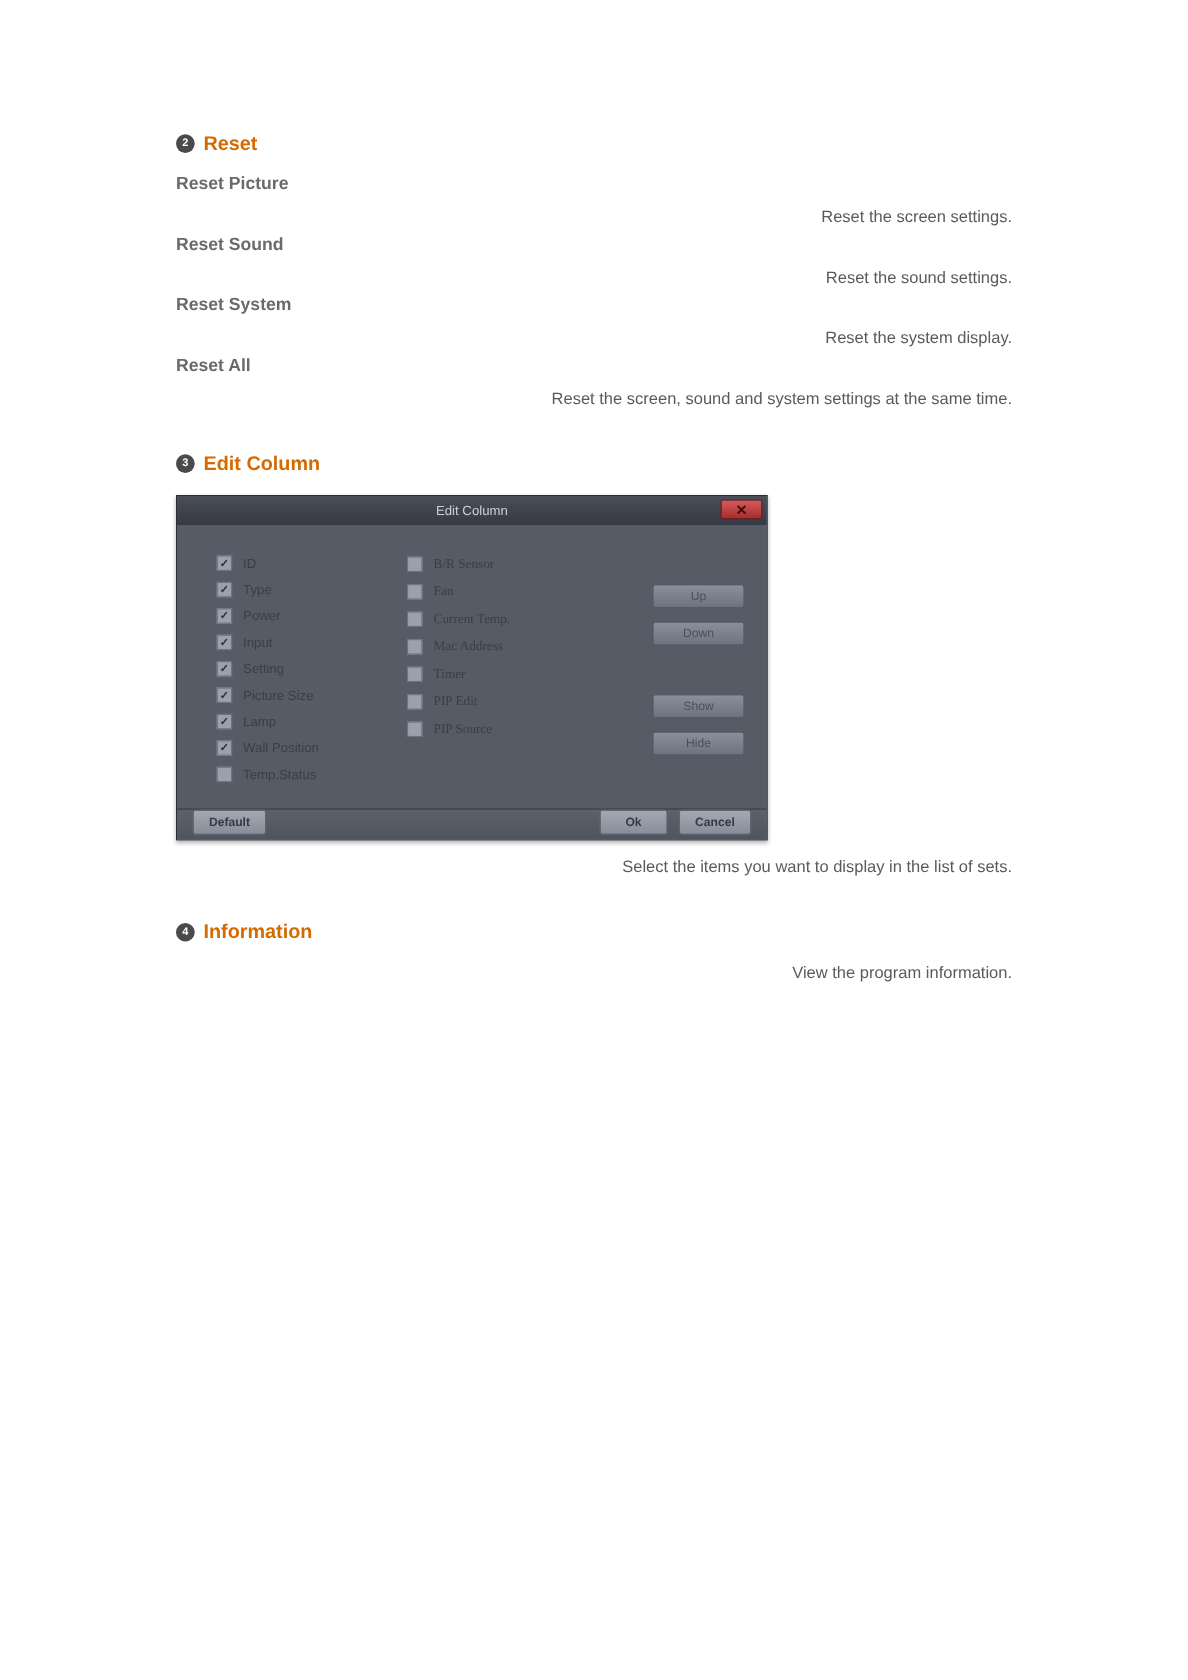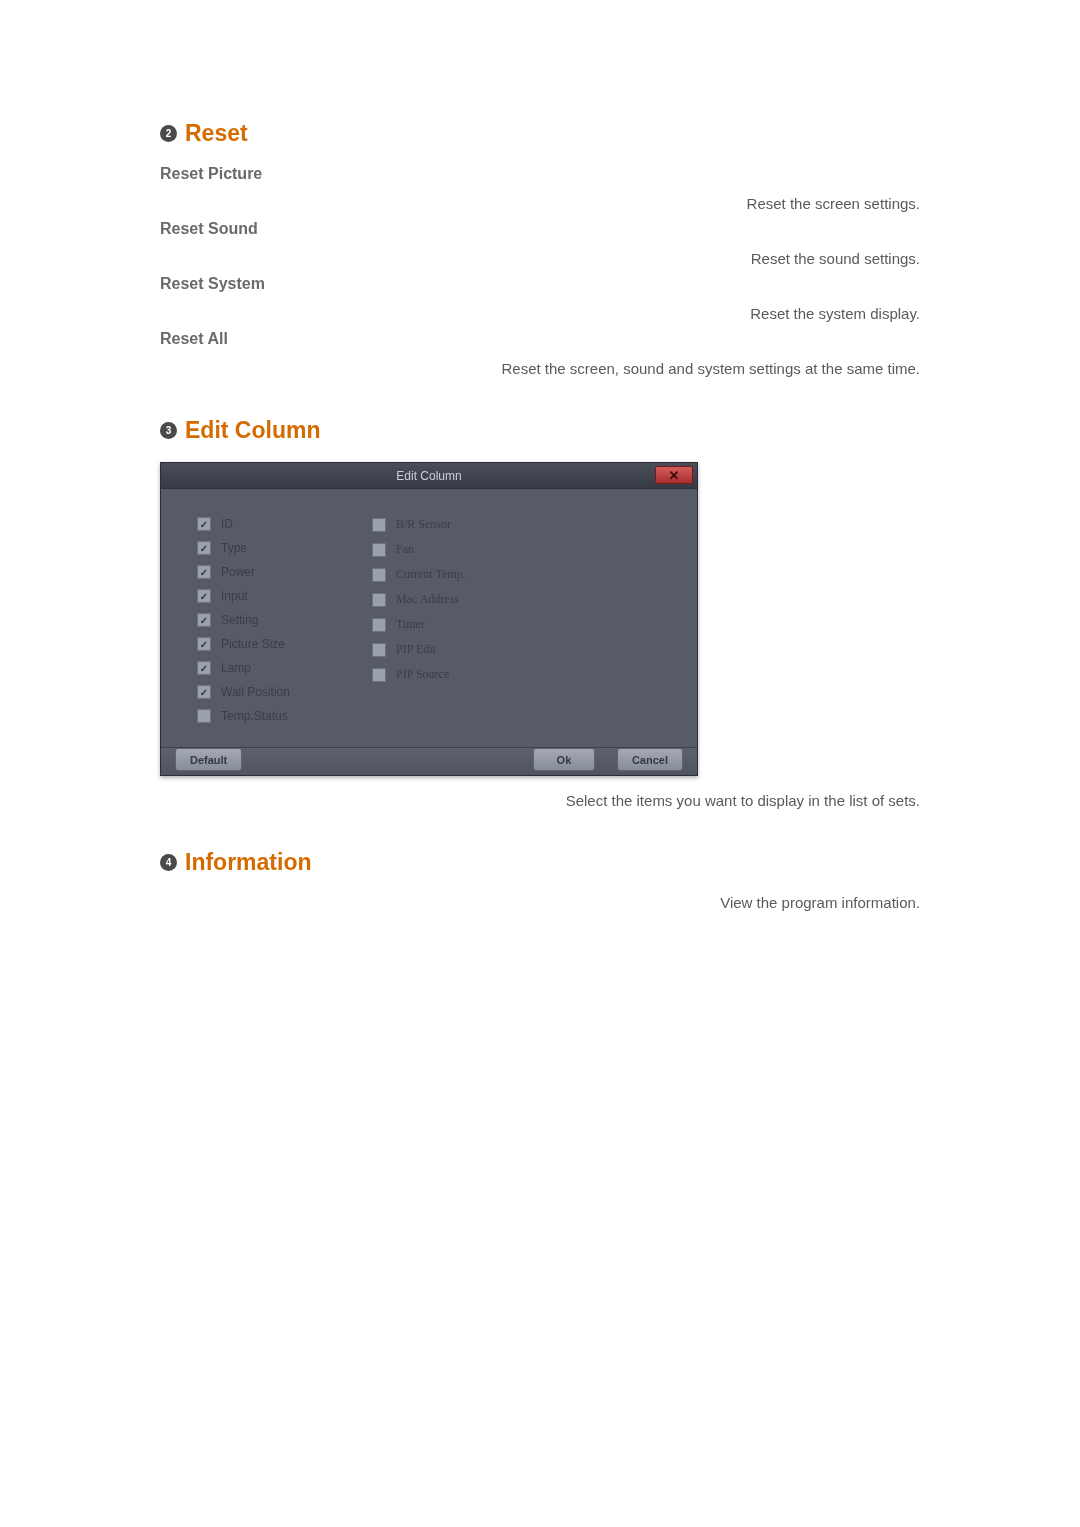--- a/index.html
+++ b/index.html
@@ -31,21 +31,21 @@
       background: #4a4a4a;
       color: #ffffff;
       font-size: 10px;
       display: flex;
       align-items: center;
       justify-content: center;
       font-weight: bold;
     }
     .section-title {
       color: #D56B00;
-      font-size: 23px;
+      font-size: 18px;
       font-weight: bold;
     }
     .sub-heading {
       color: #6a6a6a;
       font-weight: bold;
       font-size: 16px;
       margin-bottom: 12px;
     }
     .sub-desc {
       color: #5a5a5a;
@@ -177,21 +177,21 @@
       display: flex;
       align-items: center;
       justify-content: center;
       min-width: 62px;
     }
     .footer-spacer {
       flex: 1;
     }
     .footer-right {
       display: flex;
-      gap: 22px;
+      gap: 10px;
     }
   </style>
 </head>
 <body>
 
 <div class="section-header">
   <span class="num-badge">2</span>
   <span class="section-title">Reset</span>
 </div>
 
@@ -281,20 +281,27 @@
             <span class="chk-label">Timer</span>
           </div>
         <div class="chk-row">
             <span class="chk"></span>
             <span class="chk-label">PIP Edit</span>
           </div>
         <div class="chk-row">
             <span class="chk"></span>
             <span class="chk-label">PIP Source</span>
           </div>
+      </div>
+      <div class="col-right">
+        <div class="side-btn">Up</div>
+        <div class="side-btn">Down</div>
+        <div class="gap1"></div>
+        <div class="side-btn">Show</div>
+        <div class="side-btn">Hide</div>
       </div>
     </div>
   </div>
   <div class="dialog-footer">
     <div class="footer-btn">Default</div>
     <div class="footer-spacer"></div>
     <div class="footer-right">
       <div class="footer-btn">Ok</div>
       <div class="footer-btn">Cancel</div>
     </div>

